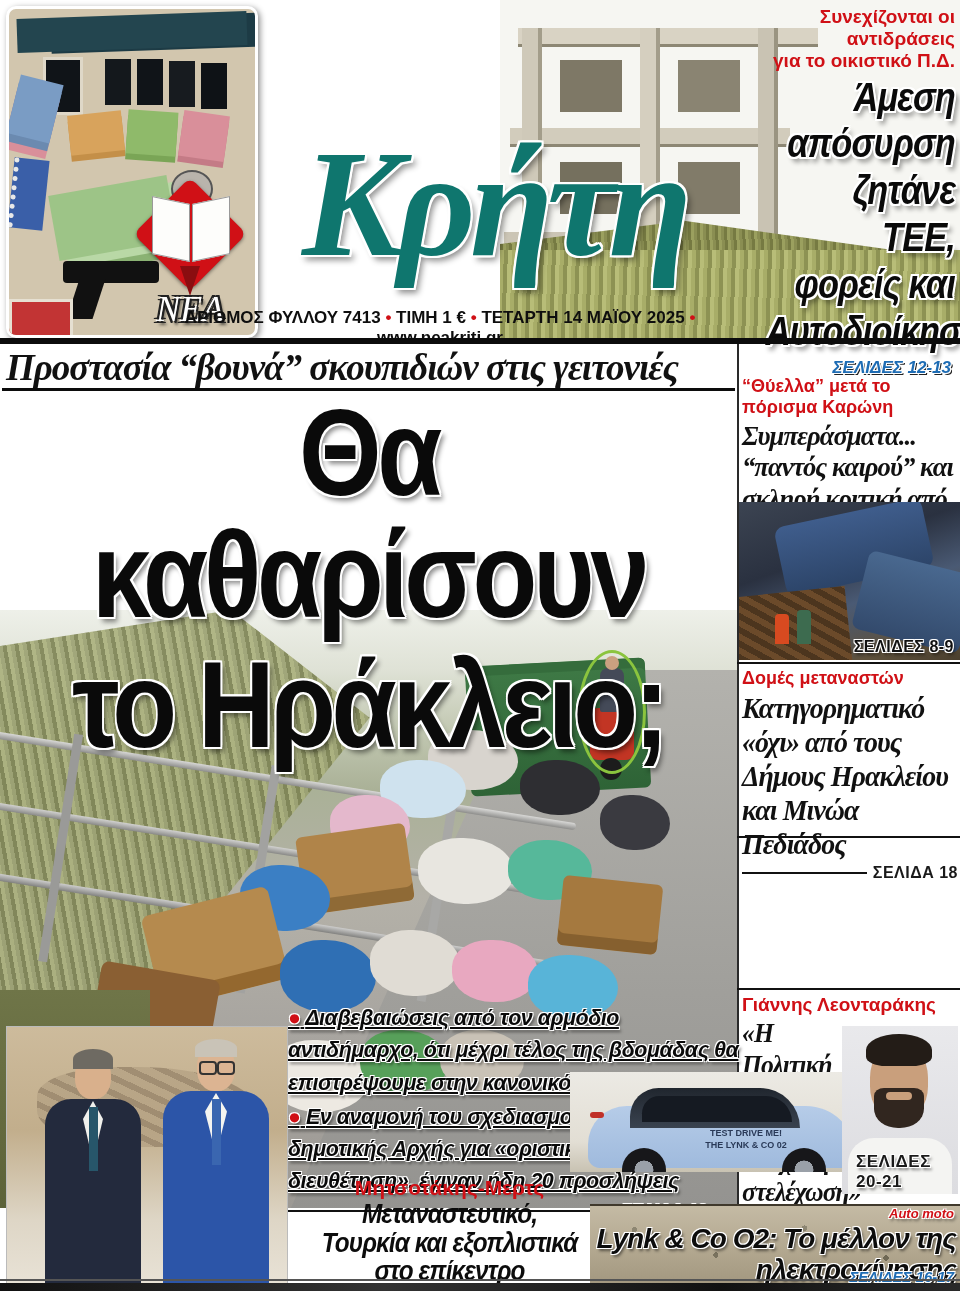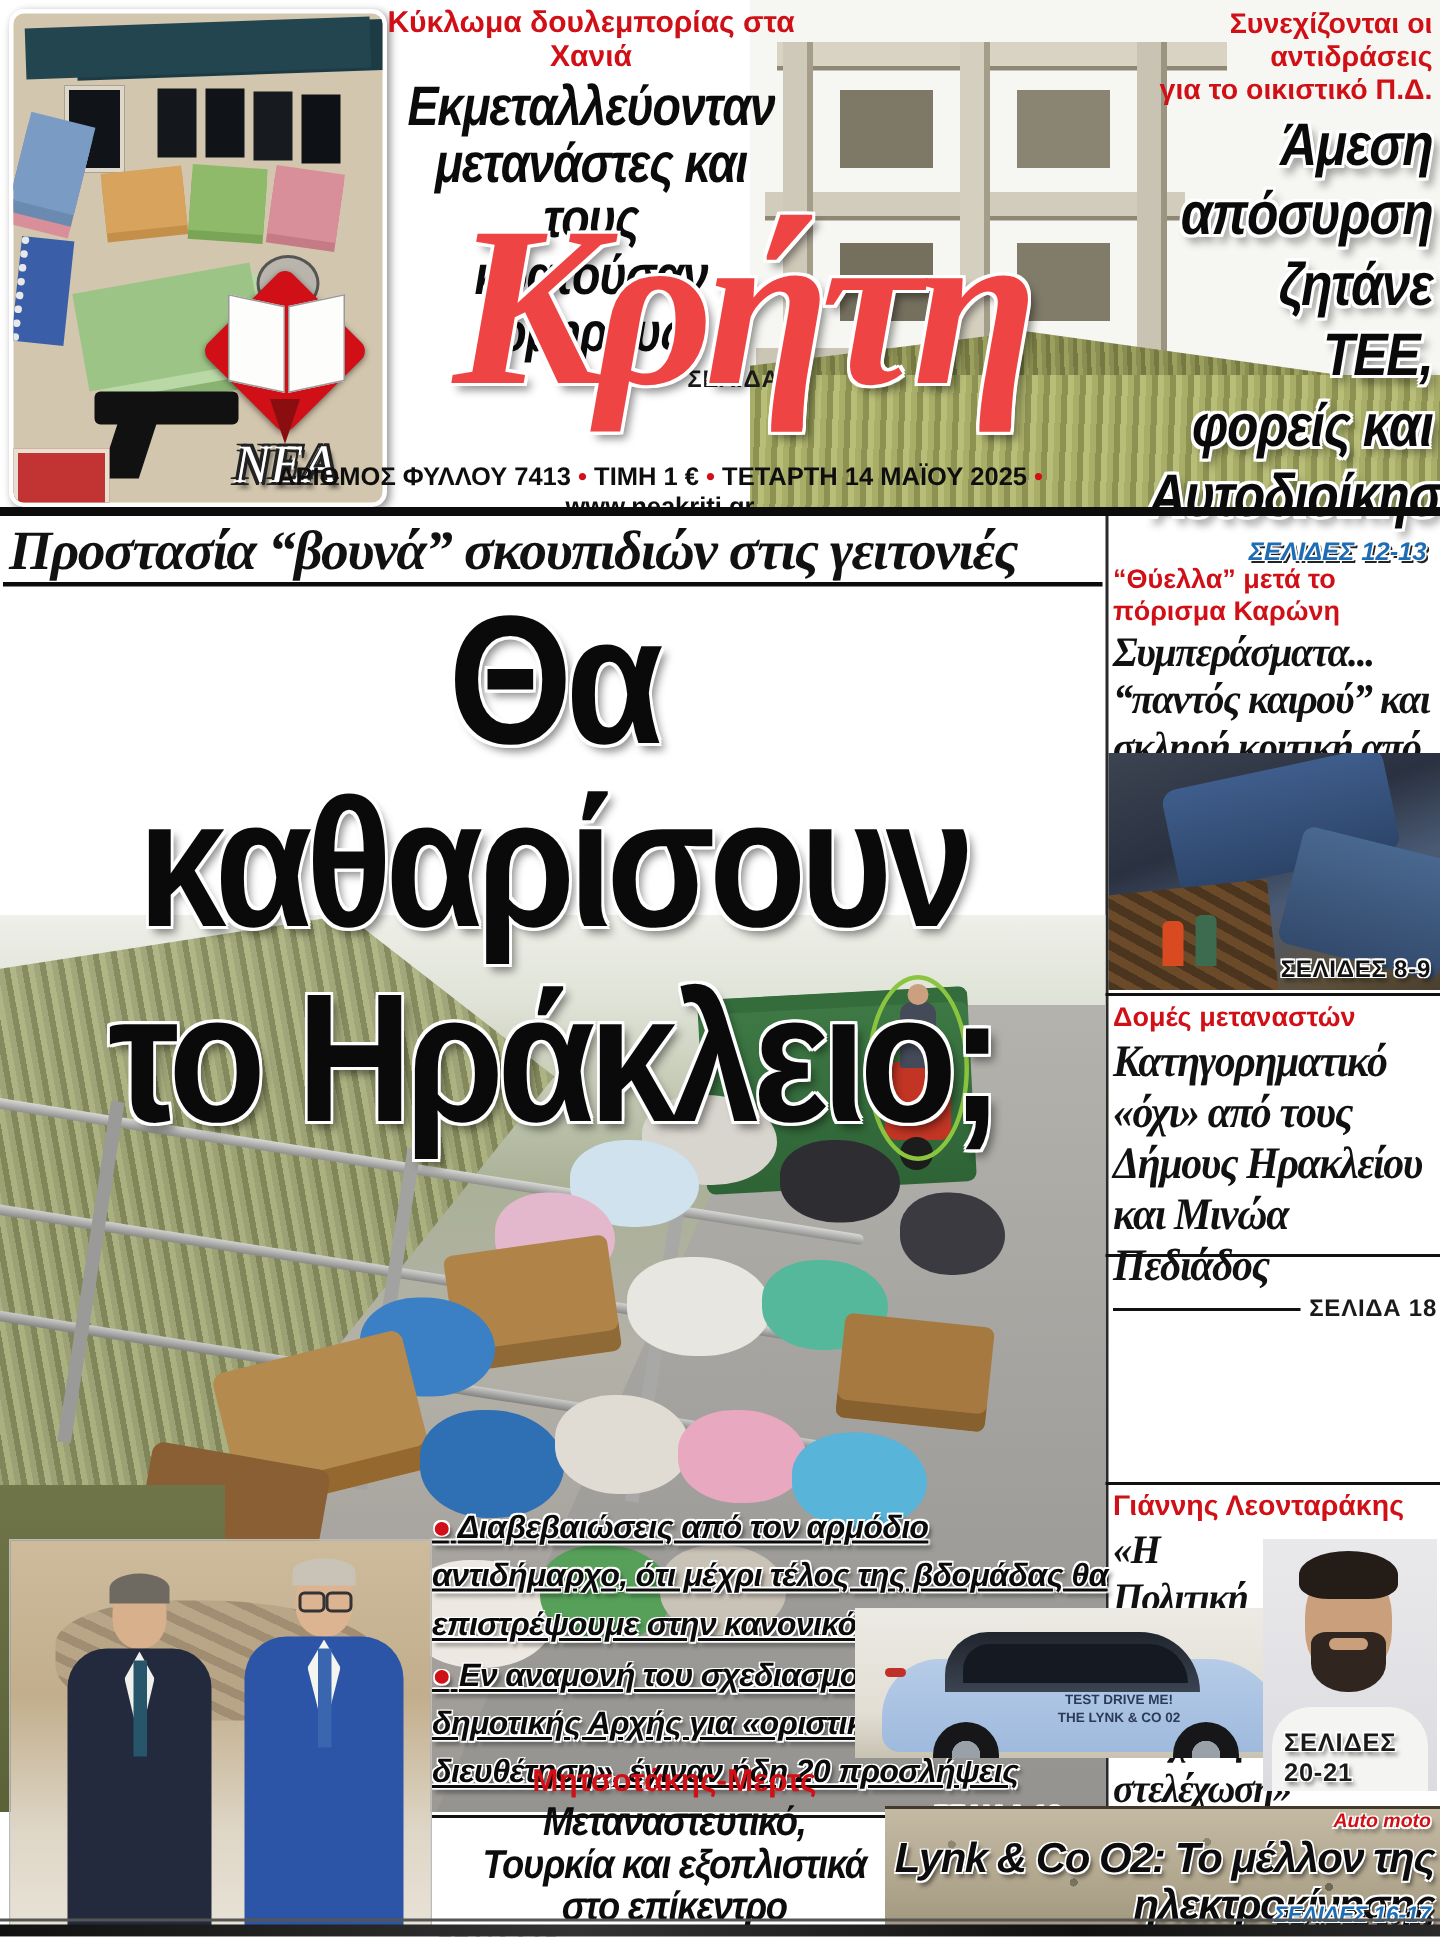--- a/index.html
+++ b/index.html
@@ -58,30 +58,20 @@
     <div class="abs" style="left:60px;top:104px;width:54px;height:40px;background:#d8a35c;transform:rotate(-6deg);box-shadow:0 6px 0 #c48f48;"></div>
     <div class="abs" style="left:118px;top:102px;width:50px;height:44px;background:#8fba6a;transform:rotate(4deg);box-shadow:0 6px 0 #7aa556;"></div>
     <div class="abs" style="left:172px;top:104px;width:46px;height:46px;background:#d98f9a;transform:rotate(8deg);box-shadow:0 6px 0 #c47b86;"></div>
     <div class="abs" style="left:2px;top:150px;width:30px;height:70px;background:#3a5fa8;border-left:5px dotted #e8e8e8;transform:rotate(6deg);"></div>
     <div class="abs" style="left:44px;top:176px;width:120px;height:66px;background:#9dc487;transform:rotate(-10deg);box-shadow:8px 8px 0 #b9d8a6,16px 16px 0 #8ab273;"></div>
     <div class="abs" style="left:54px;top:252px;width:96px;height:22px;background:#111;border-radius:4px;"></div>
     <div class="abs" style="left:64px;top:270px;width:26px;height:40px;background:#111;transform:skewX(-18deg);"></div>
     <div class="abs" style="left:0px;top:290px;width:58px;height:36px;background:#c23434;border:3px solid #e6e0d2;"></div>
   </div>
 
-  <div class="abs" style="left:248px;top:4px;width:292px;height:180px;text-align:center;">
-    <div class="kick" style="font-size:20px;">Κύκλωμα δουλεμπορίας στα Χανιά</div>
-    <div style="font-weight:bold;font-style:italic;color:#0b0b0b;font-size:37px;line-height:1.02;
-                transform:scaleX(.84);transform-origin:center top;letter-spacing:-1px;margin-top:2px;">
-      <div>Εκμεταλλεύονταν</div>
-      <div>μετανάστες και τους</div>
-      <div>κρατούσαν “όμηρους”</div>
-    </div>
-    <div class="pageref" style="text-align:right;margin-top:4px;padding-right:6px;">ΣΕΛΙΔΑ 2</div>
-  </div>
 
   <div class="abs" style="left:735px;top:6px;width:220px;text-align:right;">
     <div class="kick" style="font-size:19px;line-height:1.15;">
       <div>Συνεχίζονται οι αντιδράσεις</div>
       <div>για το οικιστικό Π.Δ.</div>
     </div>
     <div class="ow" style="font-weight:bold;font-style:italic;color:#0a0a0a;font-size:40px;line-height:1.17;
                 transform:scaleX(.86);transform-origin:right top;letter-spacing:-1px;margin-top:2px;">
       <div>Άμεση</div>
       <div>απόσυρση</div>
@@ -101,21 +91,21 @@
       <div class="abs" style="left:12px;top:30px;width:36px;height:56px;background:#fdfdfb;transform:skewY(12deg);border:1px solid #999;"></div>
       <div class="abs" style="left:52px;top:30px;width:36px;height:56px;background:#fdfdfb;transform:skewY(-12deg);border:1px solid #999;"></div>
       <div class="abs" style="left:40px;top:96px;width:0;height:0;border-left:10px solid transparent;border-right:10px solid transparent;border-top:30px solid #8a0d10;"></div>
       <div class="abs ow-s" style="left:0px;top:118px;width:100px;text-align:center;font-family:'Liberation Serif',serif;
                   font-weight:normal;font-style:italic;font-size:36px;color:#fff;
                   text-shadow:-2px -2px 0 #222,2px -2px 0 #222,-2px 2px 0 #222,2px 2px 0 #222,3px 4px 3px rgba(0,0,0,.6);">ΝΕΑ</div>
     </div>
 
     <div class="ow" style="position:absolute;left:108px;top:-22px;width:512px;text-align:center;
                 font-family:'Liberation Serif',serif;font-weight:bold;font-style:italic;
-                font-size:152px;color:#ef4444;letter-spacing:-6px;line-height:1;">Κρήτη</div>
+                font-size:152px;color:#0f766e;letter-spacing:-6px;line-height:1;">Κρήτη</div>
   </div>
 
   <div class="abs" style="left:140px;top:308px;width:600px;text-align:center;font-weight:bold;font-size:17px;color:#0e0e0e;">
     <span>ΑΡΙΘΜΟΣ ΦΥΛΛΟΥ 7413</span>
     <span class="red">•</span>
     <span>ΤΙΜΗ 1 €</span>
     <span class="red">•</span>
     <span>ΤΕΤΑΡΤΗ 14 ΜΑΪΟΥ 2025</span>
     <span class="red">•</span>
     <span>www.neakriti.gr</span>

